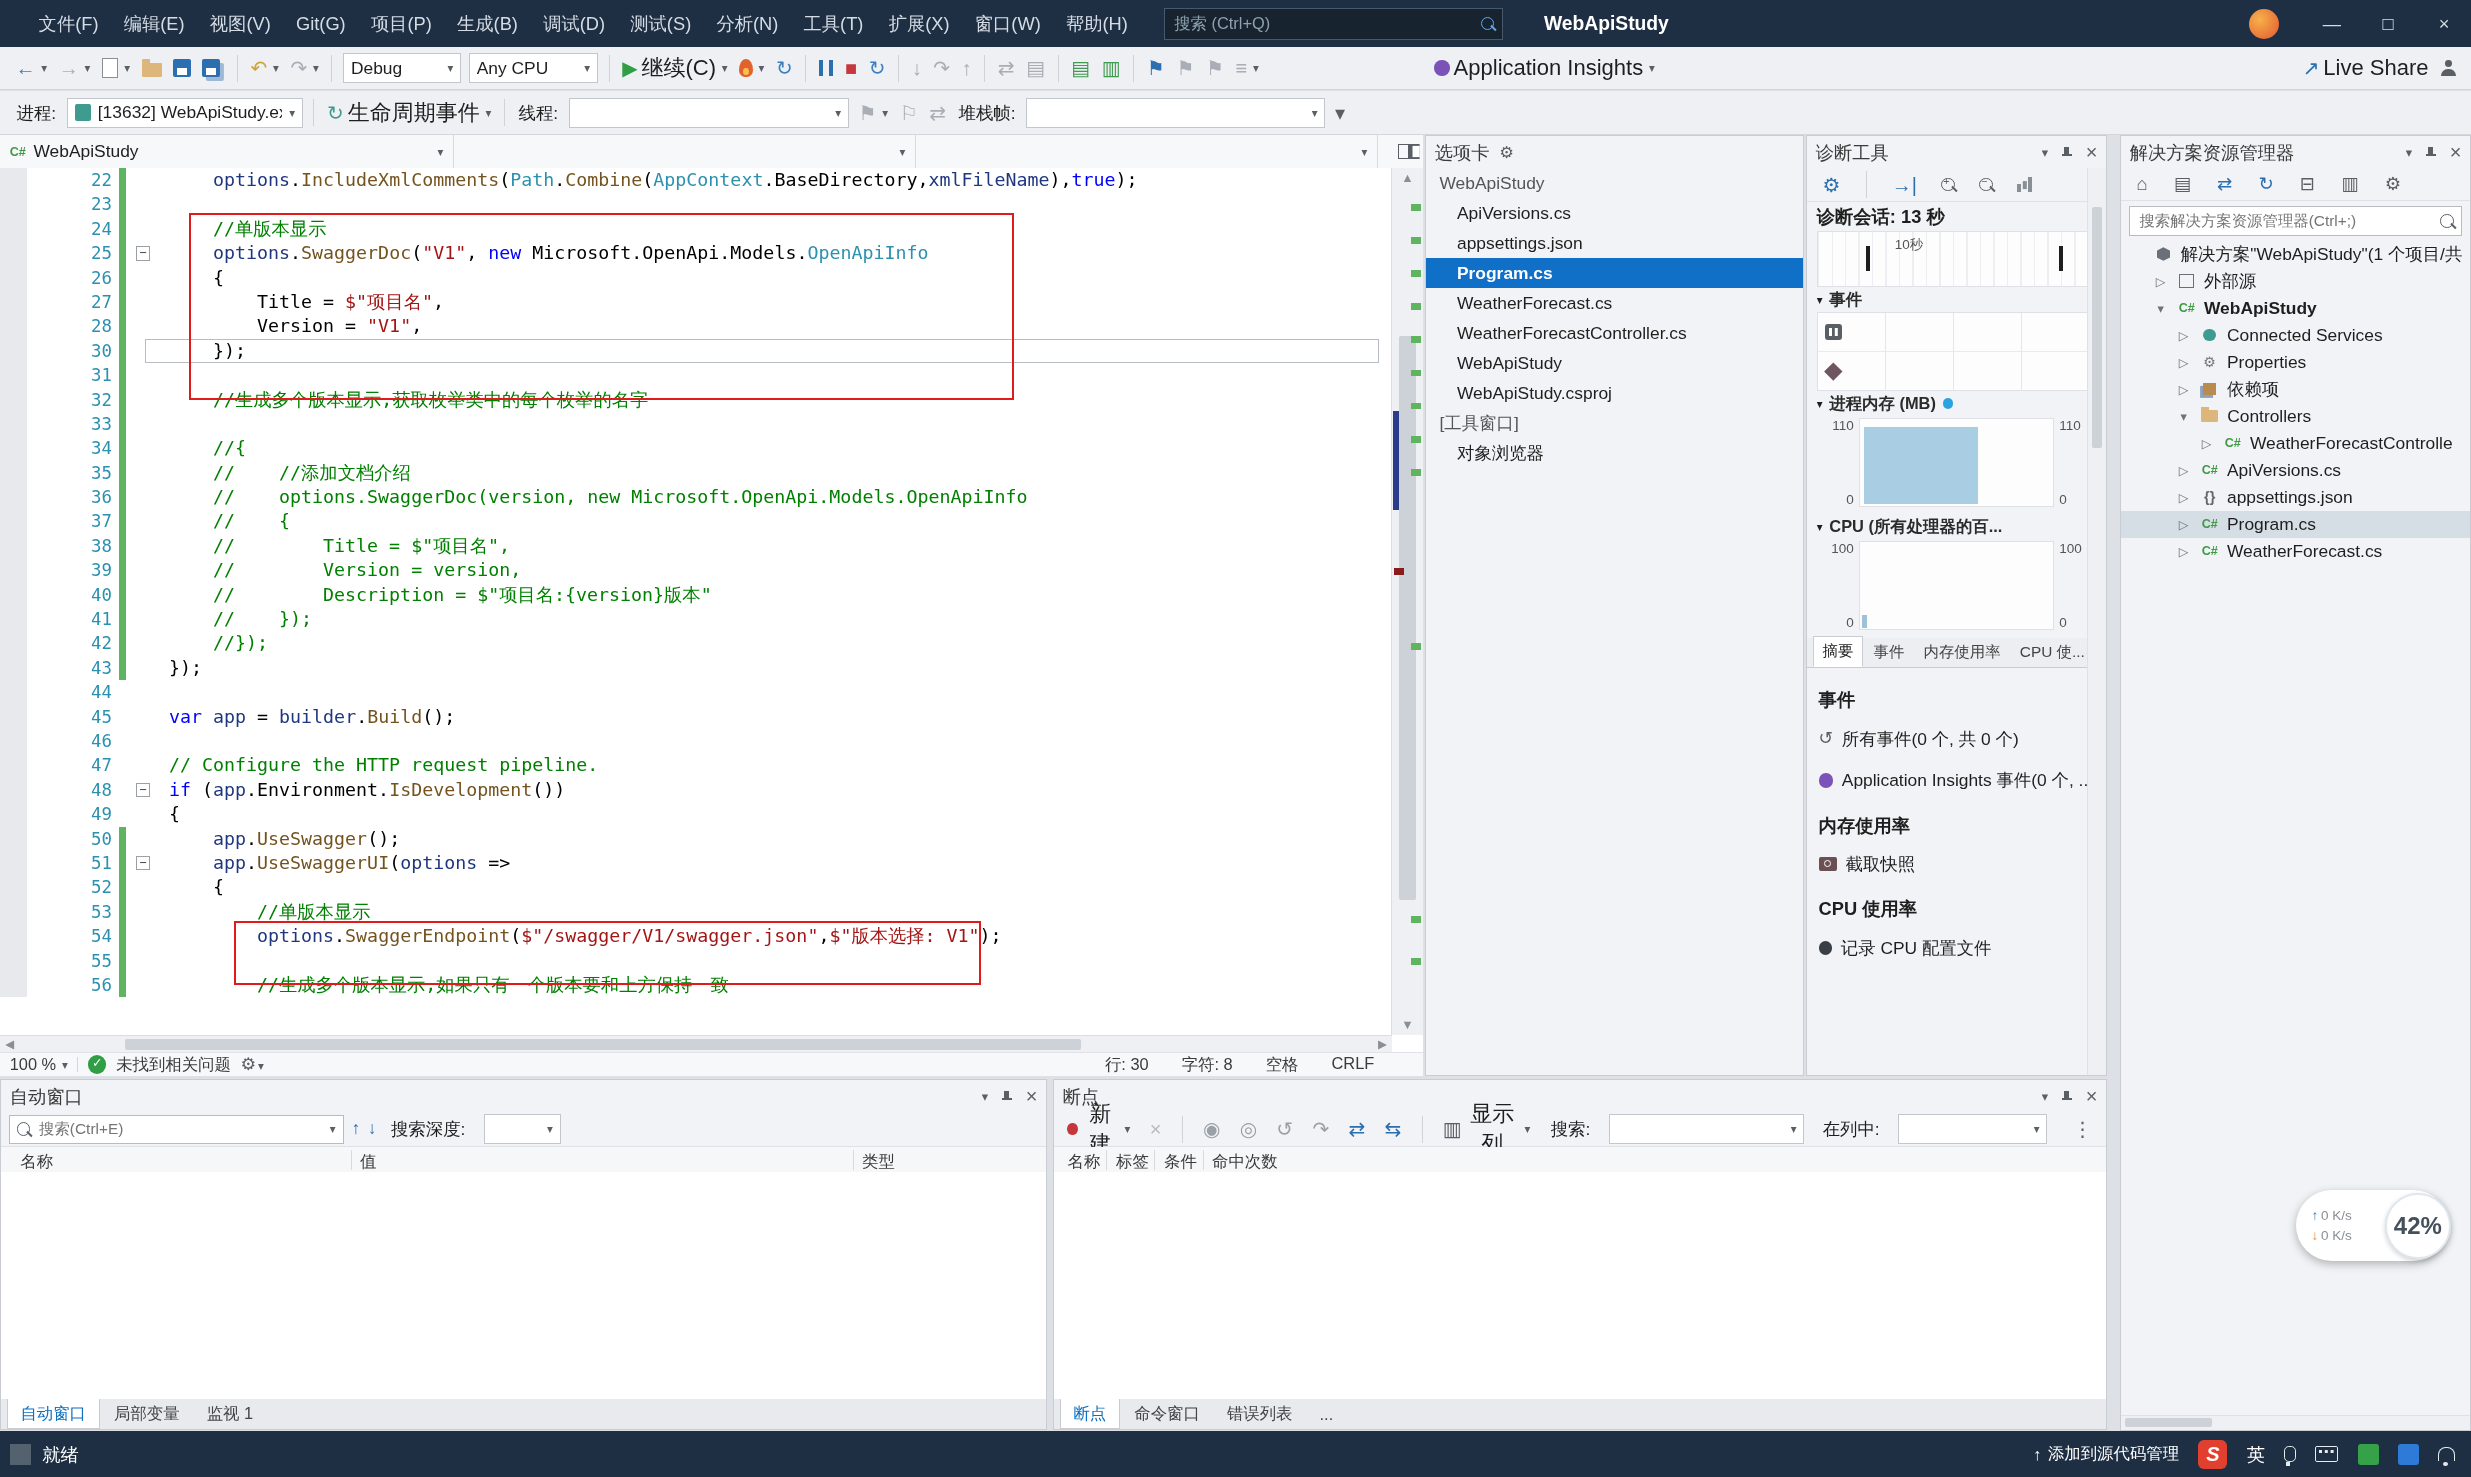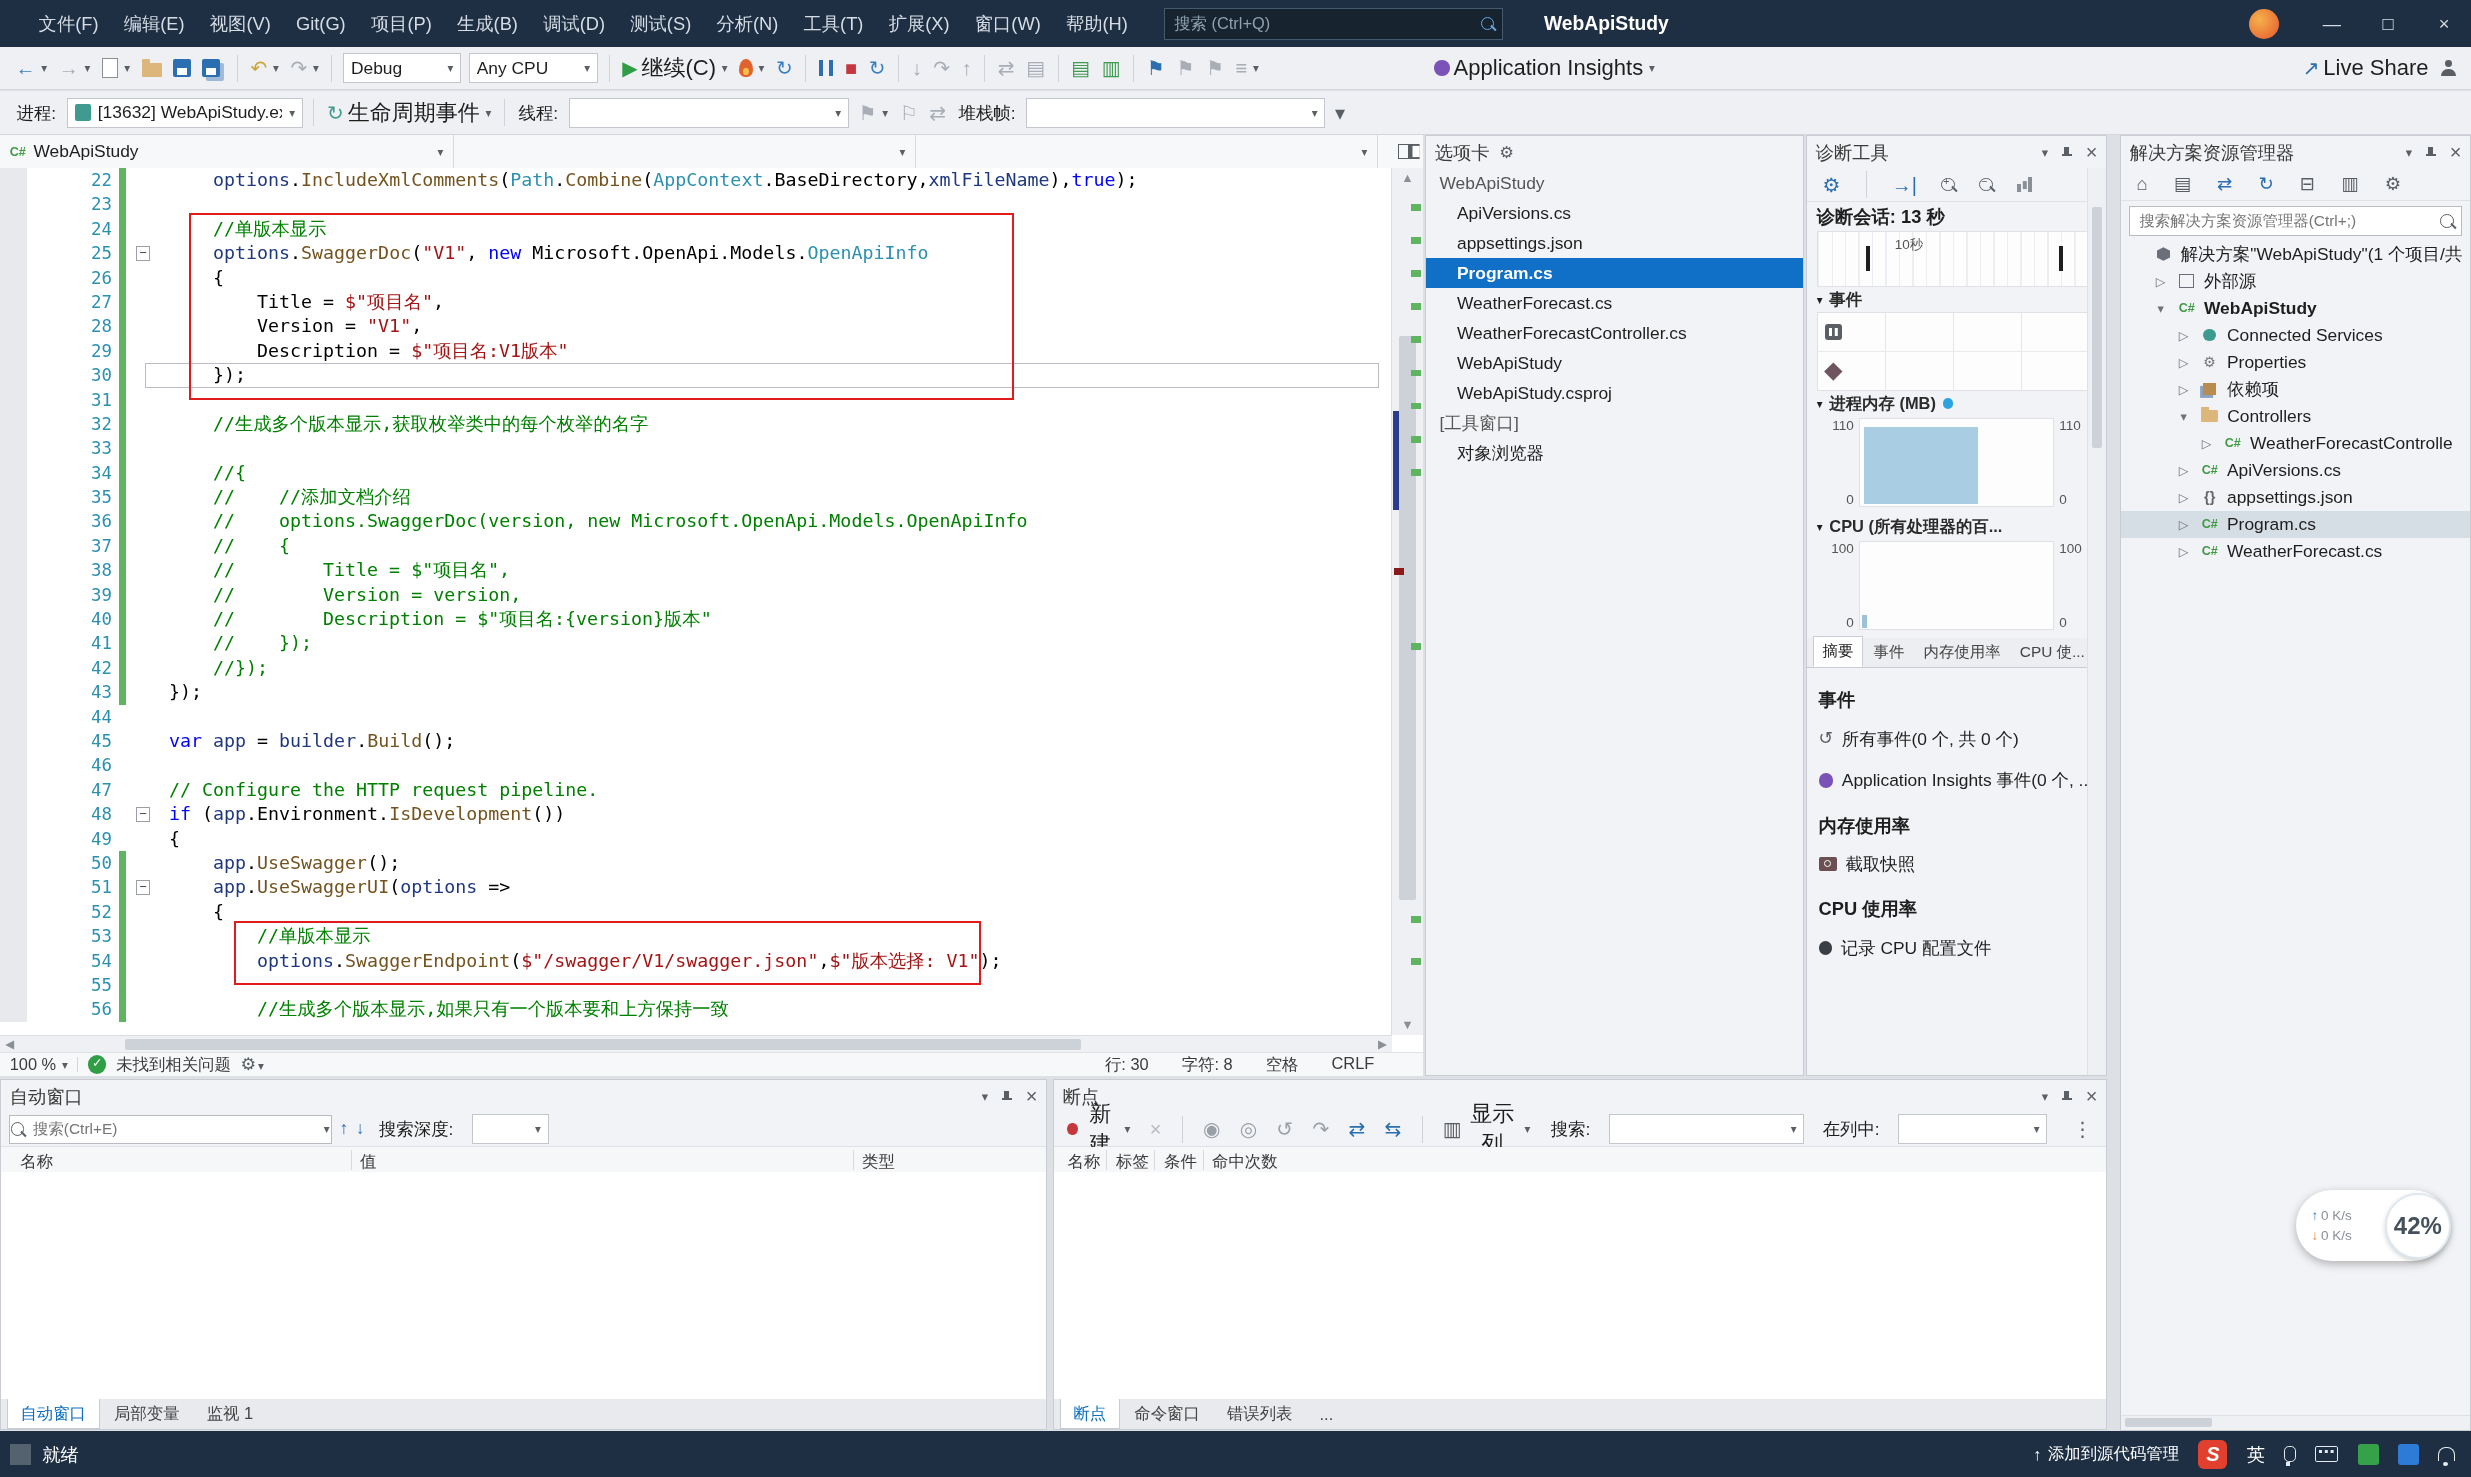--- a/index.html
+++ b/index.html
@@ -171,21 +171,21 @@
   .tico-ext::before{content:"";width:12.6px;height:12.6px;border:1.9px solid #6a6f7a;display:block;}
   .tico-plug::before{content:"";width:12.6px;height:12.6px;border-radius:50%;background:#3f9b8f;display:block;}
   .tico-wrench::before{content:"⚙";font-size:14.5px;color:#777;}
   .tico-deps::before{content:"";width:12.6px;height:12.6px;background:#b98b4e;box-shadow:-2.9px 2.9px 0 #8aa3c0;display:block;}
   .sol-hscroll{position:absolute;left:0;right:0;bottom:0;height:14.5px;background:#eef0f3;border-top:1px solid #dfe1e6;}
   .sol-hthumb{position:absolute;left:3.9px;top:2.9px;width:87px;height:8.7px;background:#cdd1d8;border-radius:1.9px;}
   
   #autos-panel{left:0;top:1079px;width:1047px;height:351px;}
   #bp-panel{left:1053px;top:1079px;width:1054px;height:351px;}
   .tw-toolbar{height:34px;display:flex;align-items:center;gap:7.7px;padding:0 7.7px;border-bottom:1px solid #dfe1e6;}
-  .tw-search{width:319px;height:27px;background:#fff;border:1px solid #b8bcc2;display:flex;align-items:center;padding:0 1px;gap:6.8px;}
+  .tw-search{width:319px;height:27px;background:#fff;border:1px solid #b8bcc2;display:flex;align-items:center;padding:0 7px;gap:6.8px;}
   .tw-search input{flex:1;border:none;outline:none;font-size:15.4px;font-family:inherit;color:#555;background:transparent;min-width:0;}
   .grid-hdr{height:26px;position:relative;background:#f6f7f9;border-bottom:1px solid #d8dade;font-size:16.4px;color:#3b3b3b;}
   .grid-col{position:absolute;top:3.9px;}
   .grid-sep{position:absolute;top:2.9px;width:1px;height:20px;background:#d8dade;}
   .grid-body{position:absolute;left:0;right:0;background:#fff;}
   #autos-body{top:92px;bottom:30px;}
   #bp-body{top:92px;bottom:30px;}
   .tw-tabs{position:absolute;left:0;right:0;bottom:0;height:30px;display:flex;align-items:stretch;padding-left:5.8px;gap:1.9px;background:#e8eaee;}
   .btab{display:flex;align-items:center;padding:0 12.6px;font-size:16.4px;color:#444;}
   .btab.sel{background:#fff;color:#0e70c0;border:1px solid #c9ccd2;border-top:none;}
@@ -477,29 +477,20 @@
             <span class="bp-margin"></span>
             <span class="lnum">28</span>
             <span class="chg-slot">
               <span class="chg-bar"></span>
             </span>
             <span class="fold-slot"></span>
             <pre class="code-text"><span class="sg-p">        Version = </span><span class="sg-s">"V1"</span><span class="sg-p">,</span></pre>
           </div>
           <div class="code-row" style="height: 24.4px;">
             <span class="bp-margin"></span>
-            <span class="lnum">29</span>
-            <span class="chg-slot">
-              <span class="chg-bar"></span>
-            </span>
-            <span class="fold-slot"></span>
-            <pre class="code-text"><span class="sg-p">        Description = </span><span class="sg-s">$"项目名:V1版本"</span></pre>
-          </div>
-          <div class="code-row" style="height: 24.4px;">
-            <span class="bp-margin"></span>
             <span class="lnum">30</span>
             <span class="chg-slot">
               <span class="chg-bar"></span>
             </span>
             <span class="fold-slot"></span>
             <pre class="code-text"><span class="sg-p">    });</span></pre>
             <div class="cur-line"></div>
           </div>
           <div class="code-row" style="height: 24.4px;">
             <span class="bp-margin"></span>

